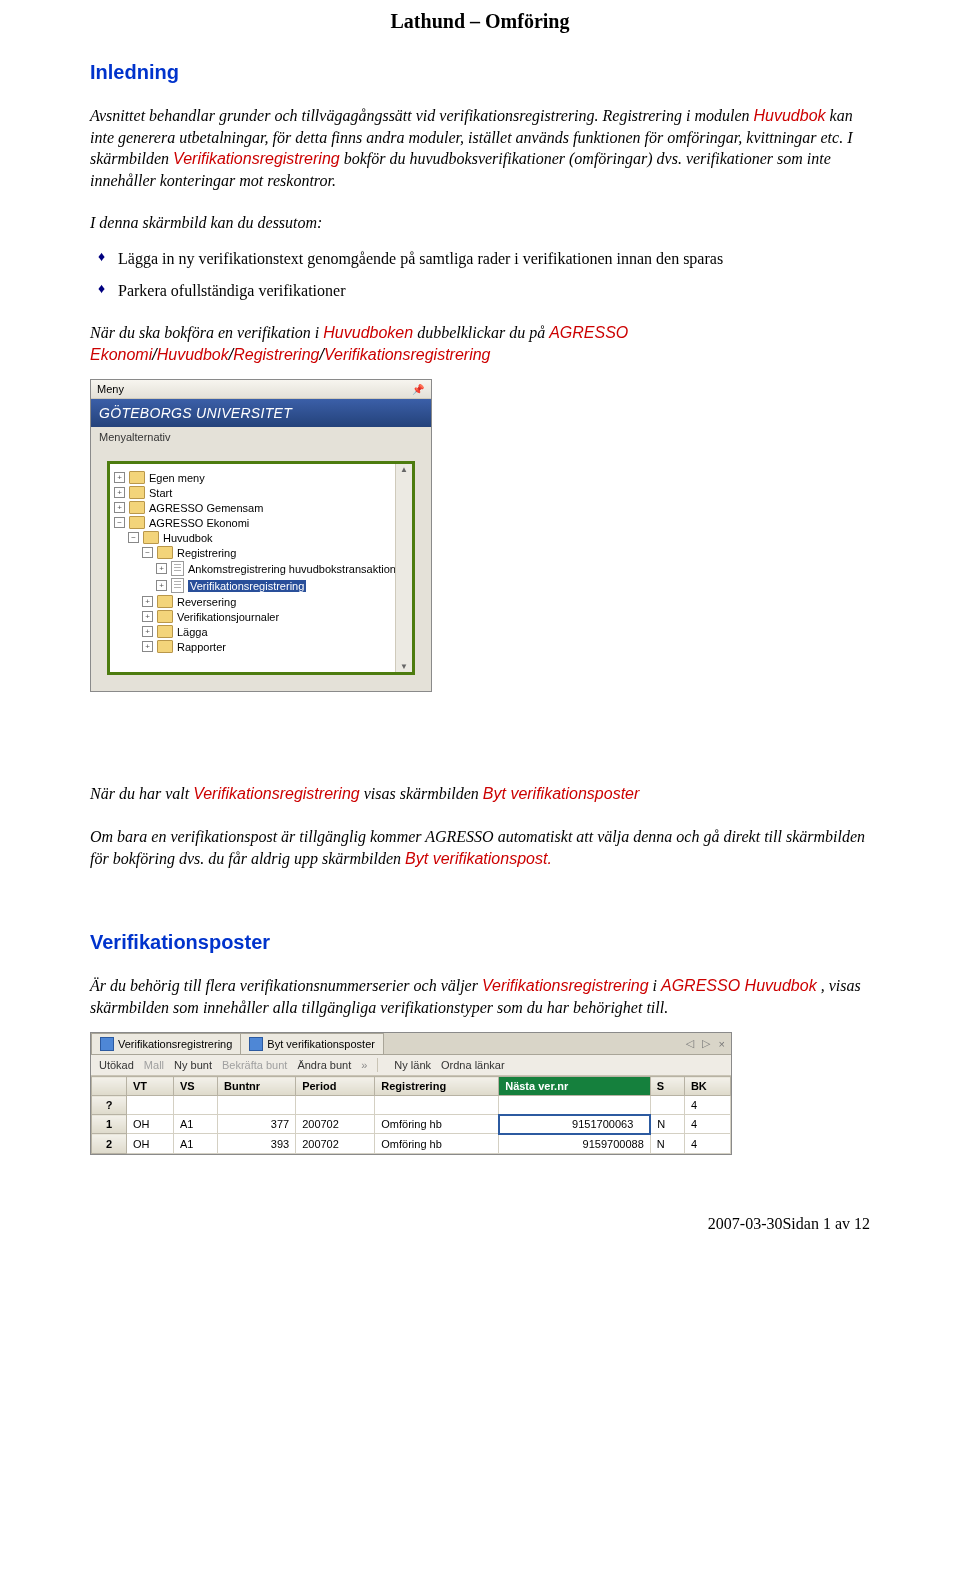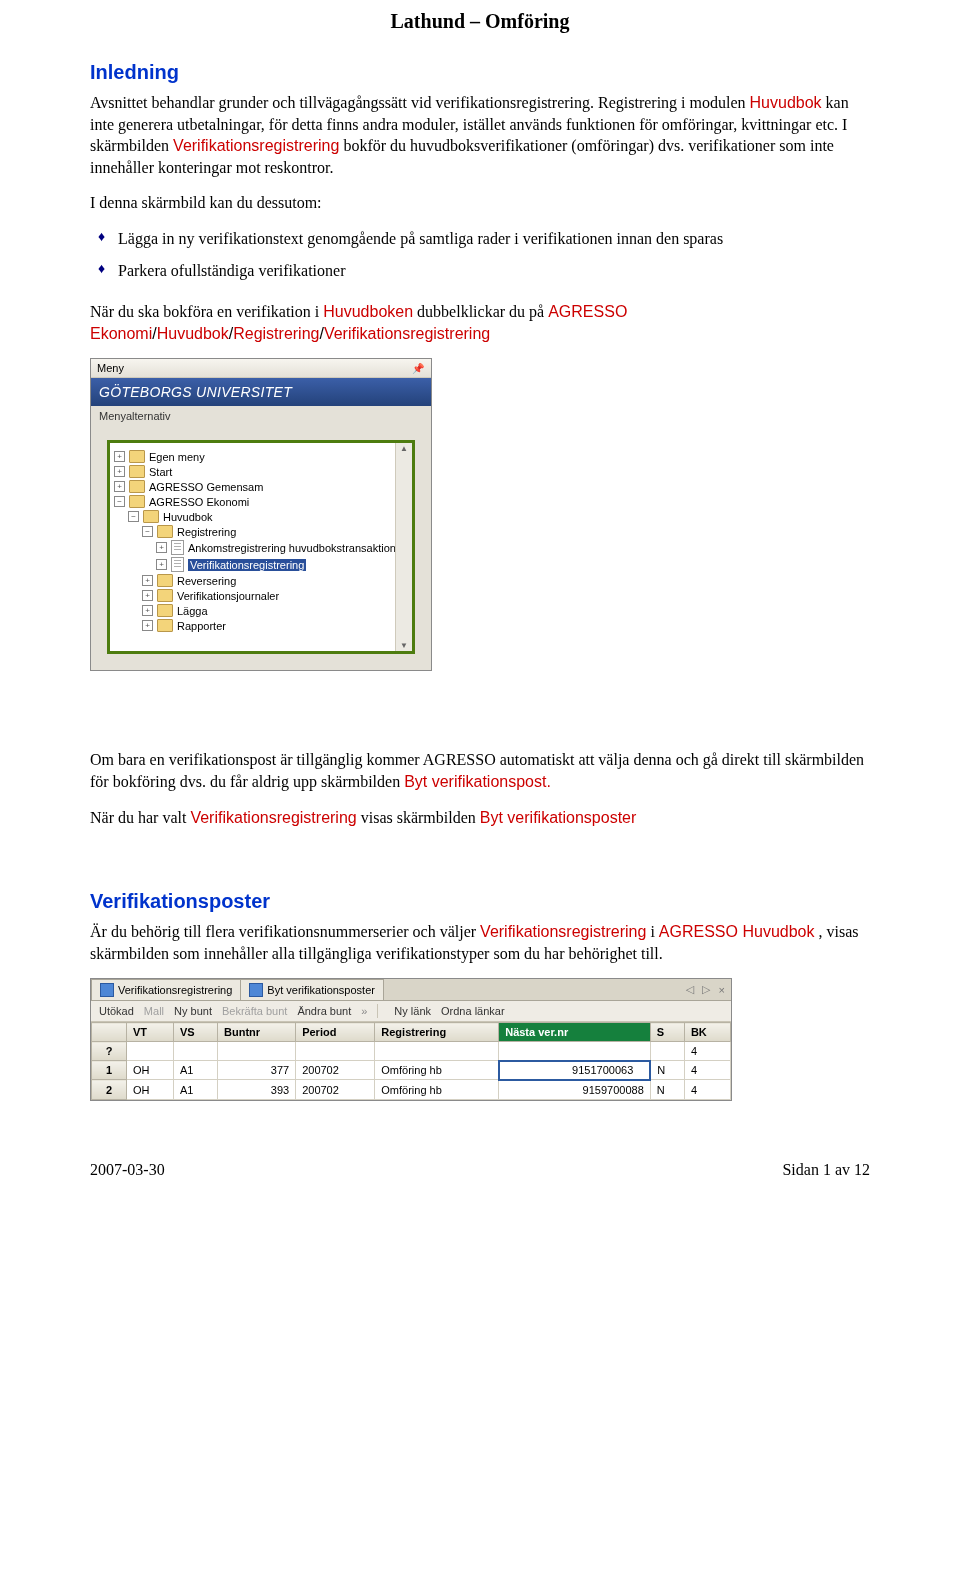--- a/index.html
+++ b/index.html
@@ -20,21 +20,21 @@
     font-size: 20px;
     margin-bottom: 28px;
   }
   .section-h {
     font-family: Arial, Helvetica, sans-serif;
     color: #0033cc;
     font-weight: bold;
     font-size: 20px;
     margin: 18px 0 6px 0;
   }
-  p { margin: 8px 0 14px 0; line-height: 1.35; }
+  p { margin: 21px 0 14px 0; line-height: 1.35; font-style: italic; }
   .red { font-family: Arial, Helvetica, sans-serif; color: #cc0000; }
   ul.diamond { list-style: none; padding-left: 6px; margin: 10px 0 20px 0; }
   ul.diamond li { position: relative; padding-left: 22px; margin: 10px 0; line-height:1.35; }
   ul.diamond li::before { content: "♦"; color: #000080; position: absolute; left: 2px; top: 0; font-size: 14px; }
   .pathline .slash { color: #000; }
   .gap-l { height: 70px; }
 
   
   .shot1 {
     width: 340px;
@@ -117,21 +117,21 @@
   .shot2 th.sorted { background:#15803d; color:#fff; }
   .shot2 td { border:1px solid #d4d0c3; padding:3px 6px; }
   .shot2 tr.rowhead td:first-child{
     background:linear-gradient(#f3f1ea,#dedacb); text-align:center; font-weight:bold;
     border:1px solid #b7b2a3;
   }
   .shot2 td.num{text-align:right;}
   .shot2 td.selcell{background:#fff;border:2px solid #2c5aa0;padding:2px 16px;}
 
   .footer {
-    display:flex; justify-content:space-between;
+    display:flex; justify-content:flex-end;
     padding: 40px 90px 20px 90px;
     font-family: "Times New Roman", Times, serif;
     font-size: 16px;
   }
 </style>
 </head>
 <body>
 
 <div class="page">
   <div class="title">Lathund – Omföring</div>
@@ -231,29 +231,29 @@
       <div class="scroll">
           <span>▲</span>
           <span>▼</span>
         </div>
     </div>
   </div>
 
   <div class="gap-l"></div>
 
   <p>
-    <span>Om bara en verifikationspost är tillgänglig kommer AGRESSO automatiskt att välja denna och gå direkt till skärmbilden för bokföring dvs. du får aldrig upp skärmbilden </span>
-    <span class="red">Byt verifikationspost.</span>
-  </p>
-
-  <p>
     <span>När du har valt </span>
     <span class="red">Verifikationsregistrering</span>
     <span> visas skärmbilden </span>
     <span class="red">Byt verifikationsposter</span>
+  </p>
+
+  <p>
+    <span>Om bara en verifikationspost är tillgänglig kommer AGRESSO automatiskt att välja denna och gå direkt till skärmbilden för bokföring dvs. du får aldrig upp skärmbilden </span>
+    <span class="red">Byt verifikationspost.</span>
   </p>
 
   <div style="height:30px"></div>
 
   <div class="section-h">Verifikationsposter</div>
 
   <p>
     <span>Är du behörig till flera verifikationsnummerserier och väljer </span>
     <span class="red">Verifikationsregistrering</span>
     <span> i </span>

